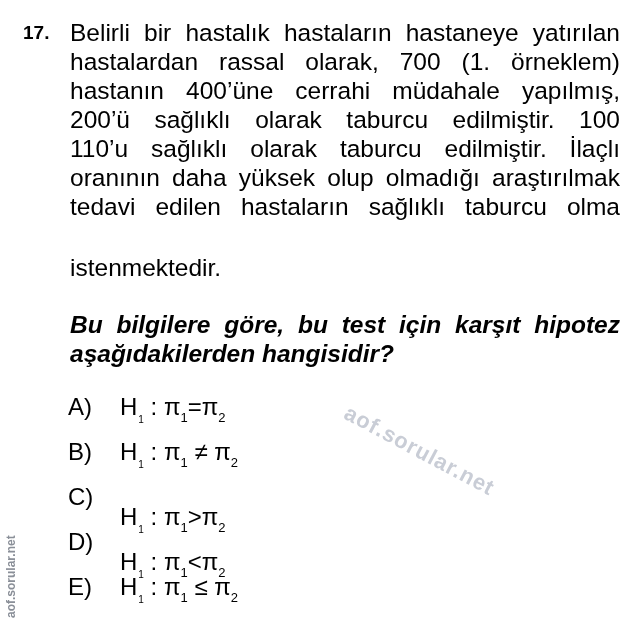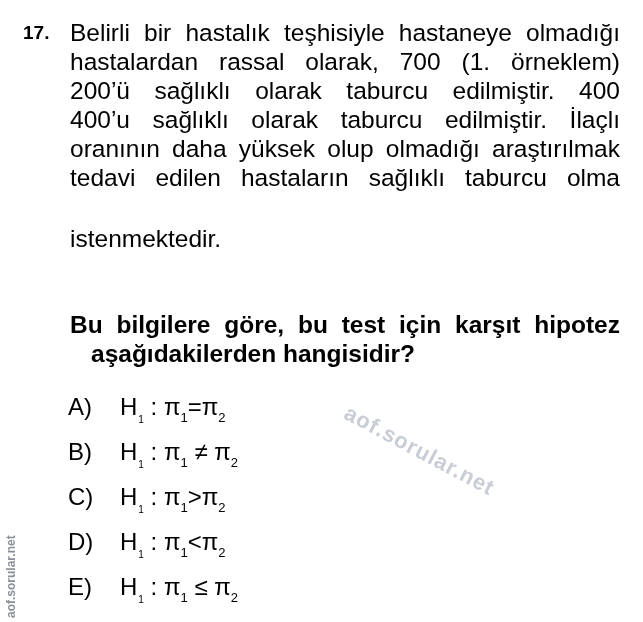--- a/index.html
+++ b/index.html
@@ -50,24 +50,24 @@
       font-size: 24.5px;
       font-weight: bold;
       line-height: 29px;
     }
     .q-stem .line {
       display: block;
       text-align: justify;
       text-align-last: justify;
       white-space: nowrap;
       height: 29px;
+      font-style: italic;
     }
     .q-stem .line.last {
       text-align-last: left;
-      margin-left: 21px;
     }
     .options {
       position: absolute;
       left: 68px;
       top: 392px;
     }
     .option {
       position: relative;
       height: 45px;
       font-size: 24px;
@@ -78,21 +78,21 @@
     .option .opt-label {
       position: absolute;
       left: 0;
       top: 0;
     }
     .option .opt-formula {
       position: absolute;
       left: 52px;
       top: 0;
     }
-    .option.shift .opt-formula { left: 52px; }
+    .option.shift .opt-formula { left: 52px; margin-top: 20px; }
     .sub {
       font-size: 13px;
       position: relative;
       top: 7px;
     }
     .sub-h {
       font-size: 10px;
       position: relative;
       top: 8px;
       margin-left: 1px;
@@ -120,24 +120,25 @@
       transform-origin: left top;
       white-space: nowrap;
     }
   </style>
 </head>
 <body>
 
 <div class="q-number">17.</div>
 
 <div class="q-body">
-  <span class="line">Belirli bir hastalık teşhisiyle hastaneye olmadığı</span>
+  <span class="line">Belirli bir hastalık hastaların hastaneye yatırılan</span>
   <span class="line">hastalardan rassal olarak, 700 (1. örneklem)</span>
-  <span class="line">200’ü sağlıklı olarak taburcu edilmiştir. 400</span>
-  <span class="line">400’u sağlıklı olarak taburcu edilmiştir. İlaçlı</span>
+  <span class="line">hastanın 400’üne cerrahi müdahale yapılmış,</span>
+  <span class="line">200’ü sağlıklı olarak taburcu edilmiştir. 100</span>
+  <span class="line">110’u sağlıklı olarak taburcu edilmiştir. İlaçlı</span>
   <span class="line">oranının daha yüksek olup olmadığı araştırılmak</span>
   <span class="line">tedavi edilen hastaların sağlıklı taburcu olma</span>
   <span class="line last">istenmektedir.</span>
 </div>
 
 <div class="q-stem">
   <span class="line">Bu bilgilere göre, bu test için karşıt hipotez</span>
   <span class="line last">aşağıdakilerden hangisidir?</span>
 </div>
 

